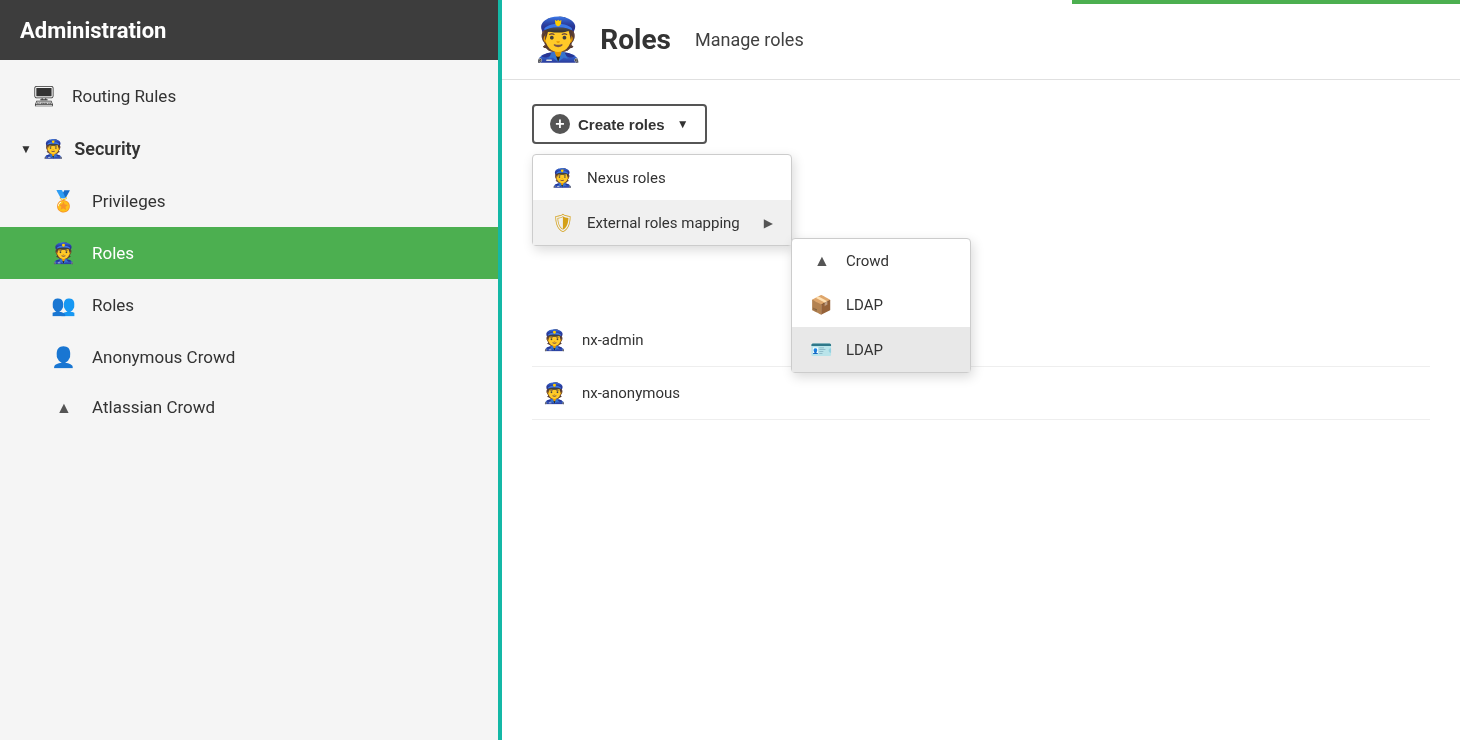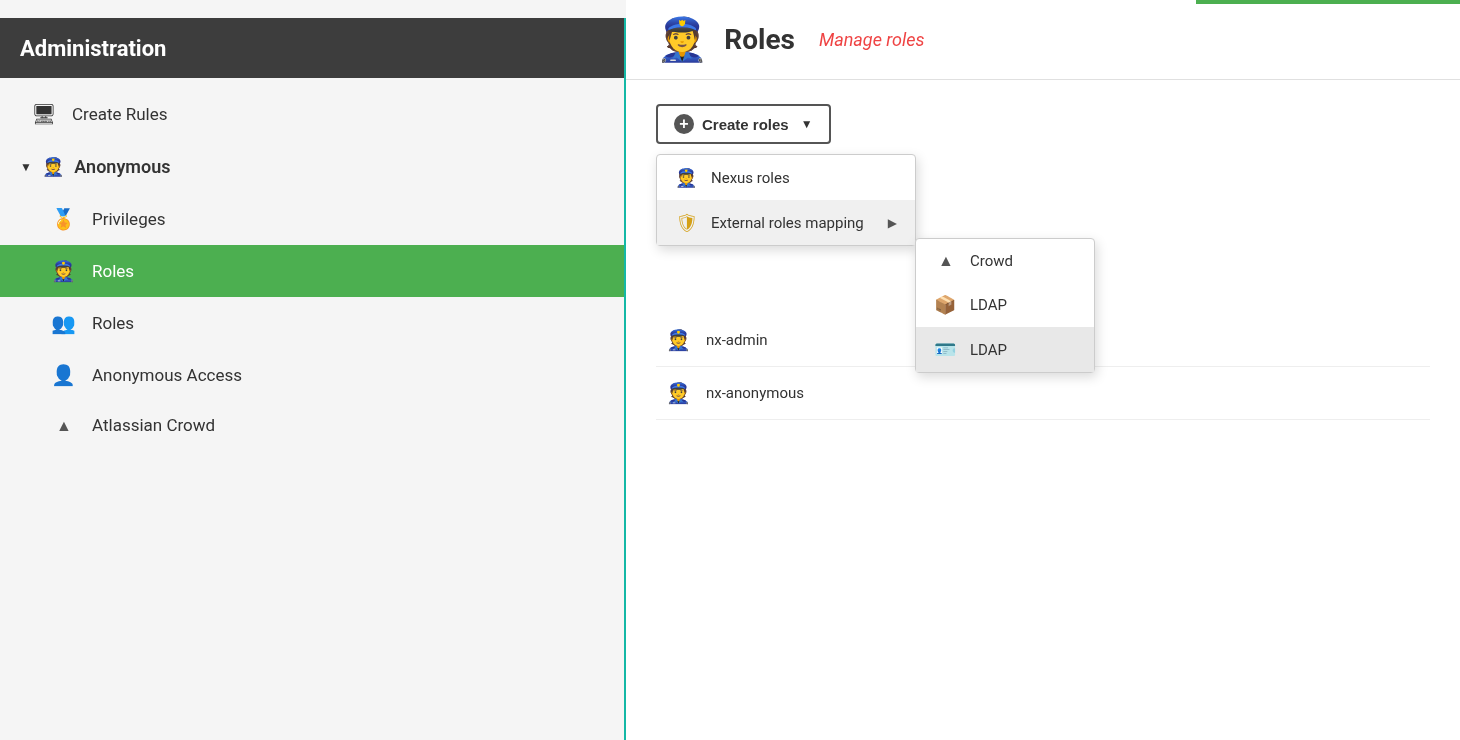--- a/index.html
+++ b/index.html
@@ -7,27 +7,26 @@
       font-family: -apple-system, BlinkMacSystemFont, 'Segoe UI', Roboto, sans-serif;
       background: #f5f5f5;
       display: flex;
       height: 740px;
       width: 1460px;
       overflow: hidden;
     }
 
     
     .sidebar {
-      width: 626px;
+      width: 502px;
       background: #f5f5f5;
-      border-right: 2px solid #14b8a6;
+      border-right: 4px solid #14b8a6;
       display: flex;
       flex-direction: column;
       flex-shrink: 0;
-      margin-top: 18px;
     }
 
     .sidebar-header {
       background: #3d3d3d;
       color: white;
       font-size: 22px;
       font-weight: bold;
       padding: 18px 20px;
       height: 60px;
       display: flex;
@@ -100,23 +99,22 @@
     }
 
     .main-header-title {
       font-size: 28px;
       font-weight: bold;
       color: #333;
     }
 
     .main-header-subtitle {
       font-size: 18px;
-      color: #ef4444;
+      color: #404040;
       margin-left: 8px;
-      font-style: italic;
     }
 
     .main-body {
       padding: 24px 30px;
       position: relative;
     }
 
     
     .create-role-btn {
       display: inline-flex;
@@ -266,47 +264,47 @@
 <body>
 
 <aside class="sidebar">
   <div class="sidebar-header">
     <span>Administration</span>
   </div>
   <div class="sidebar-content">
 
     <div class="sidebar-item">
       <span class="icon">🖥</span>
-      <span>Create Rules</span>
+      <span>Routing Rules</span>
     </div>
 
     <div class="sidebar-section">
       <span class="arrow">▼</span>
       <span class="icon">👮</span>
-      <span>Anonymous</span>
+      <span>Security</span>
     </div>
 
     <div class="sidebar-item" style="padding-left: 50px;">
       <span class="icon">🏅</span>
       <span>Privileges</span>
     </div>
 
     <div class="sidebar-item active" style="padding-left: 50px;">
       <span class="icon">👮</span>
       <span>Roles</span>
     </div>
 
     <div class="sidebar-item" style="padding-left: 50px;">
       <span class="icon">👥</span>
       <span>Roles</span>
     </div>
 
     <div class="sidebar-item" style="padding-left: 50px;">
       <span class="icon">👤</span>
-      <span>Anonymous Access</span>
+      <span>Anonymous Crowd</span>
     </div>
 
     <div class="sidebar-item" style="padding-left: 50px;">
       <span class="icon" style="font-size:16px; color:#555;">▲</span>
       <span>Atlassian Crowd</span>
     </div>
 
   </div>
 </aside>
 

